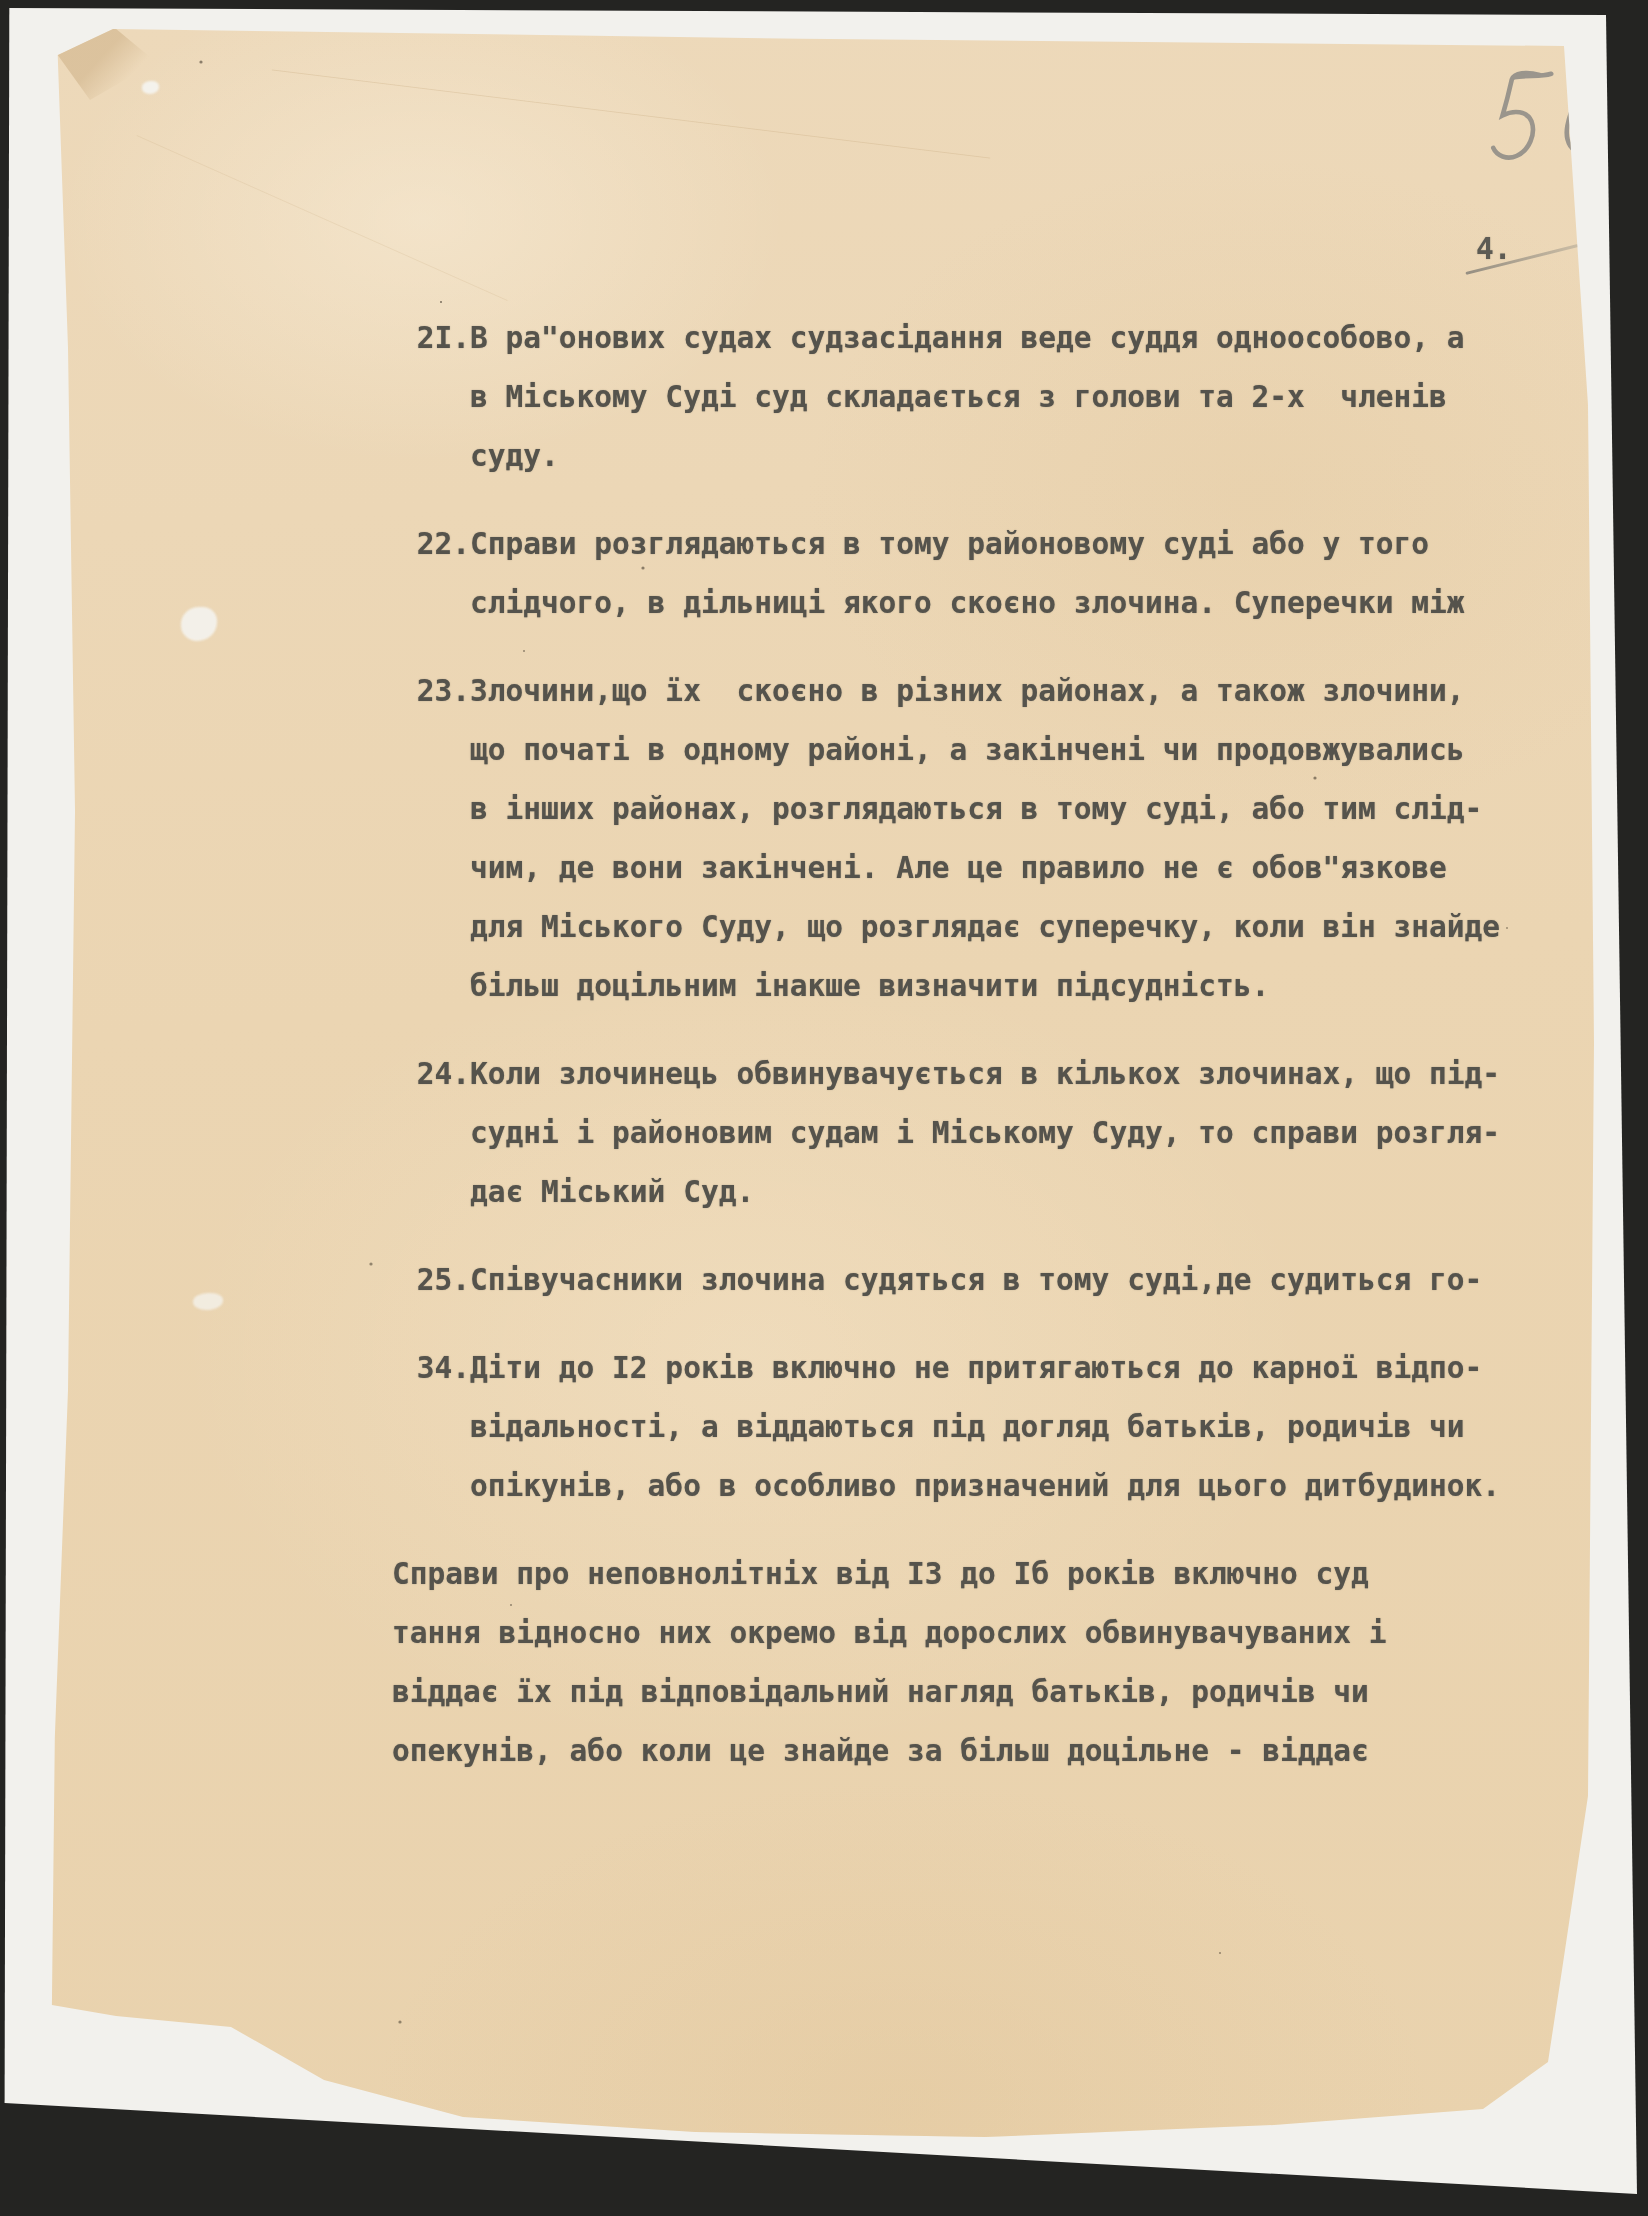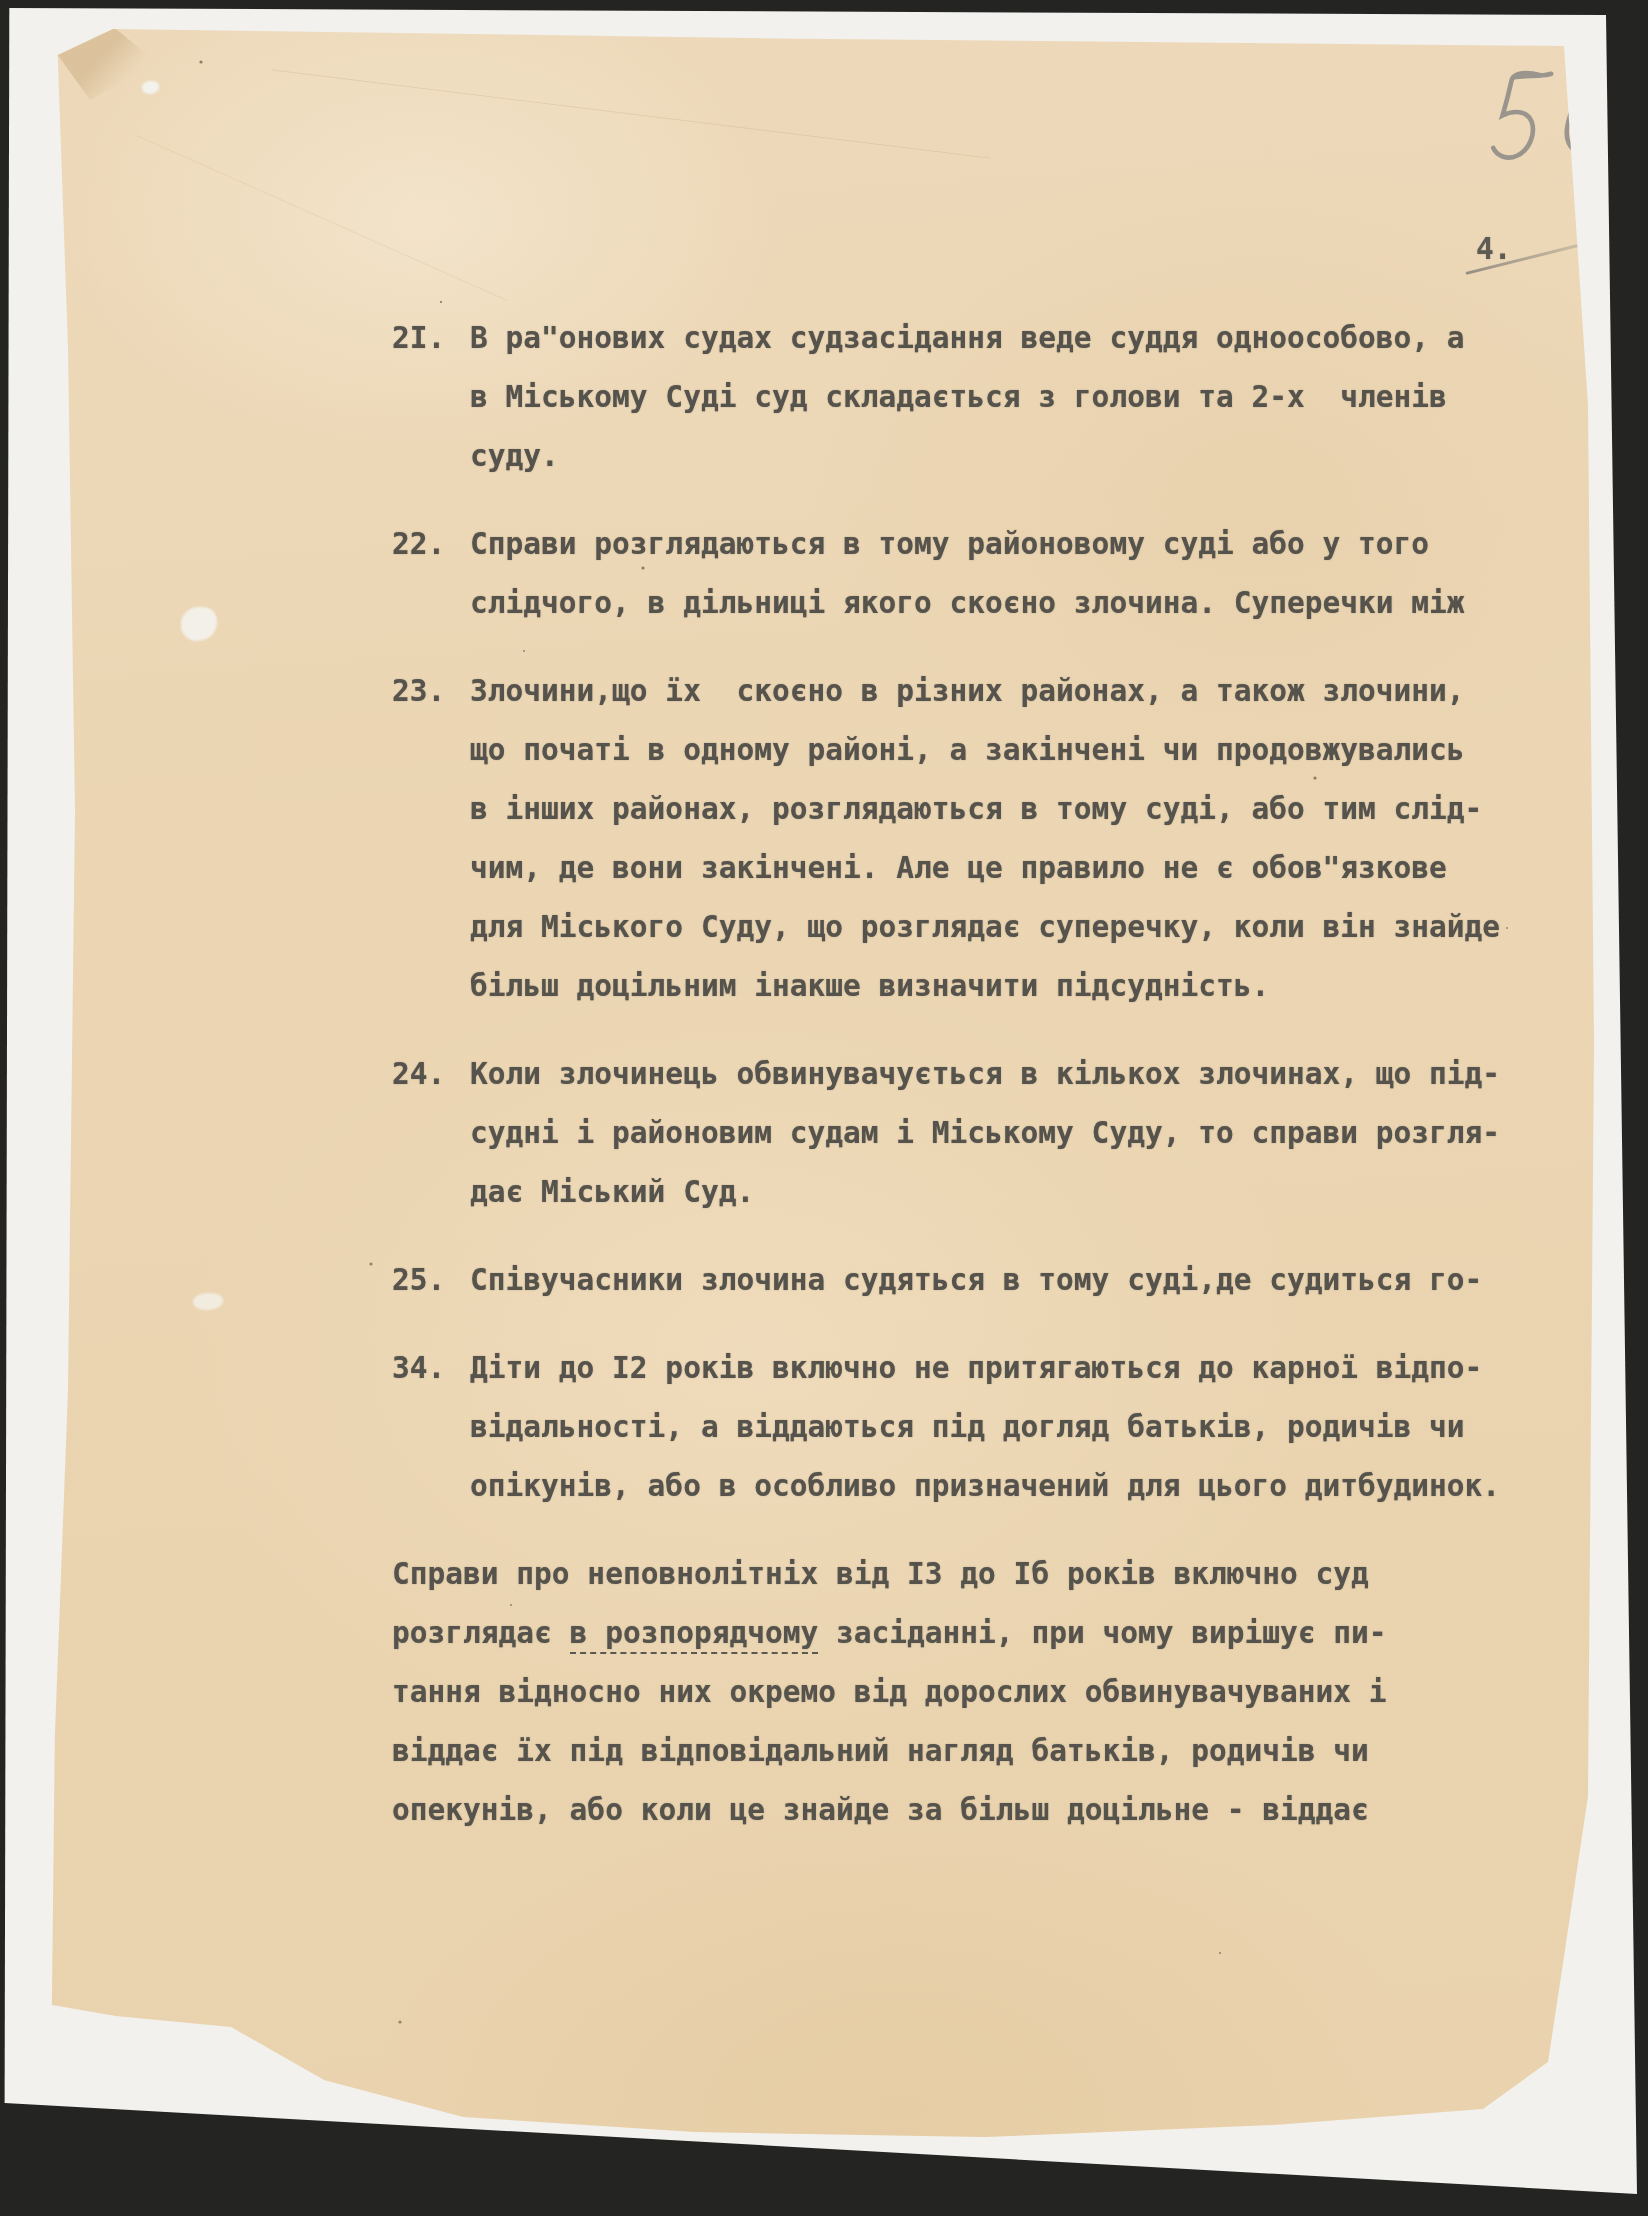--- a/index.html
+++ b/index.html
@@ -68,21 +68,21 @@
       1066px 626px 0 0 rgba(58,50,38,0.45);
   }
   
   #body-text {
     position:absolute; left:343px; top:283px; width:1164px;
     font-size:29.5px; font-weight:bold; line-height:59px;
     color:#55534c; text-shadow:0 0 1.2px rgba(85,83,76,0.55);
     letter-spacing:0;
   }
   .para { display:flex; margin-bottom:29px; }
-  .num  { flex:0 0 78px; white-space:pre; }
+  .num  { flex:0 0 78px; white-space:pre;text-align:right; }
   .ptext { flex:1 1 auto; }
   .line { white-space:pre; height:59px; }
   .underlined { border-bottom:2.9px dashed #5a5850; padding-bottom:2.3px; }
   
   #page-number {
     position:absolute; left:1427px; top:206px; font-size:29.5px; font-weight:bold;
     color:#5d5b54; text-shadow:0 0 1.2px rgba(90,88,80,0.5);
   }
   #pencil-strike {
     position:absolute; left:1415px; top:232px; width:116px; height:2.9px;
@@ -170,21 +170,20 @@
           <span class="num">34.</span>
           <div class="ptext">
             <div class="line">Діти до І2 років включно не притягаються до карної відпо-</div>
             <div class="line">відальності, а віддаються під догляд батьків, родичів чи</div>
             <div class="line">опікунів, або в особливо призначений для цього дитбудинок.</div>
           </div>
         </div>
         <div class="para">
           <div class="ptext">
             <div class="line">Справи про неповнолітніх від ІЗ до Іб років включно суд</div>
-            <div class="line">розглядає <span class="underlined">в розпорядчому</span> засіданні, при чому вирішує пи-</div>
             <div class="line">тання відносно них окремо від дорослих обвинувачуваних і</div>
             <div class="line">віддає їх під відповідальний нагляд батьків, родичів чи</div>
             <div class="line">опекунів, або коли це знайде за більш доцільне - віддає</div>
           </div>
         </div>
       </div>
   </div>
 </div>
 
 

